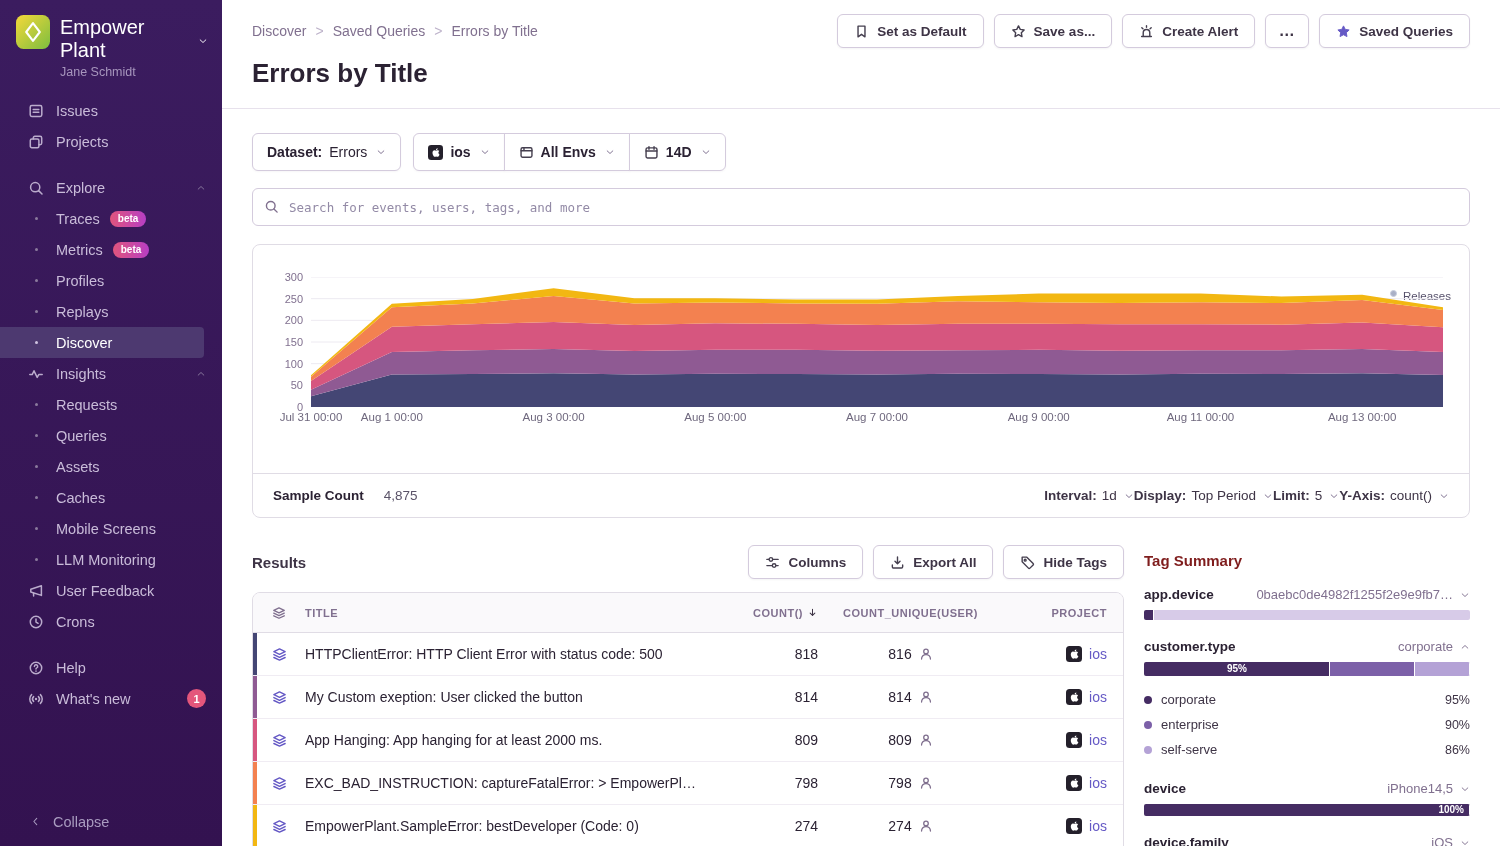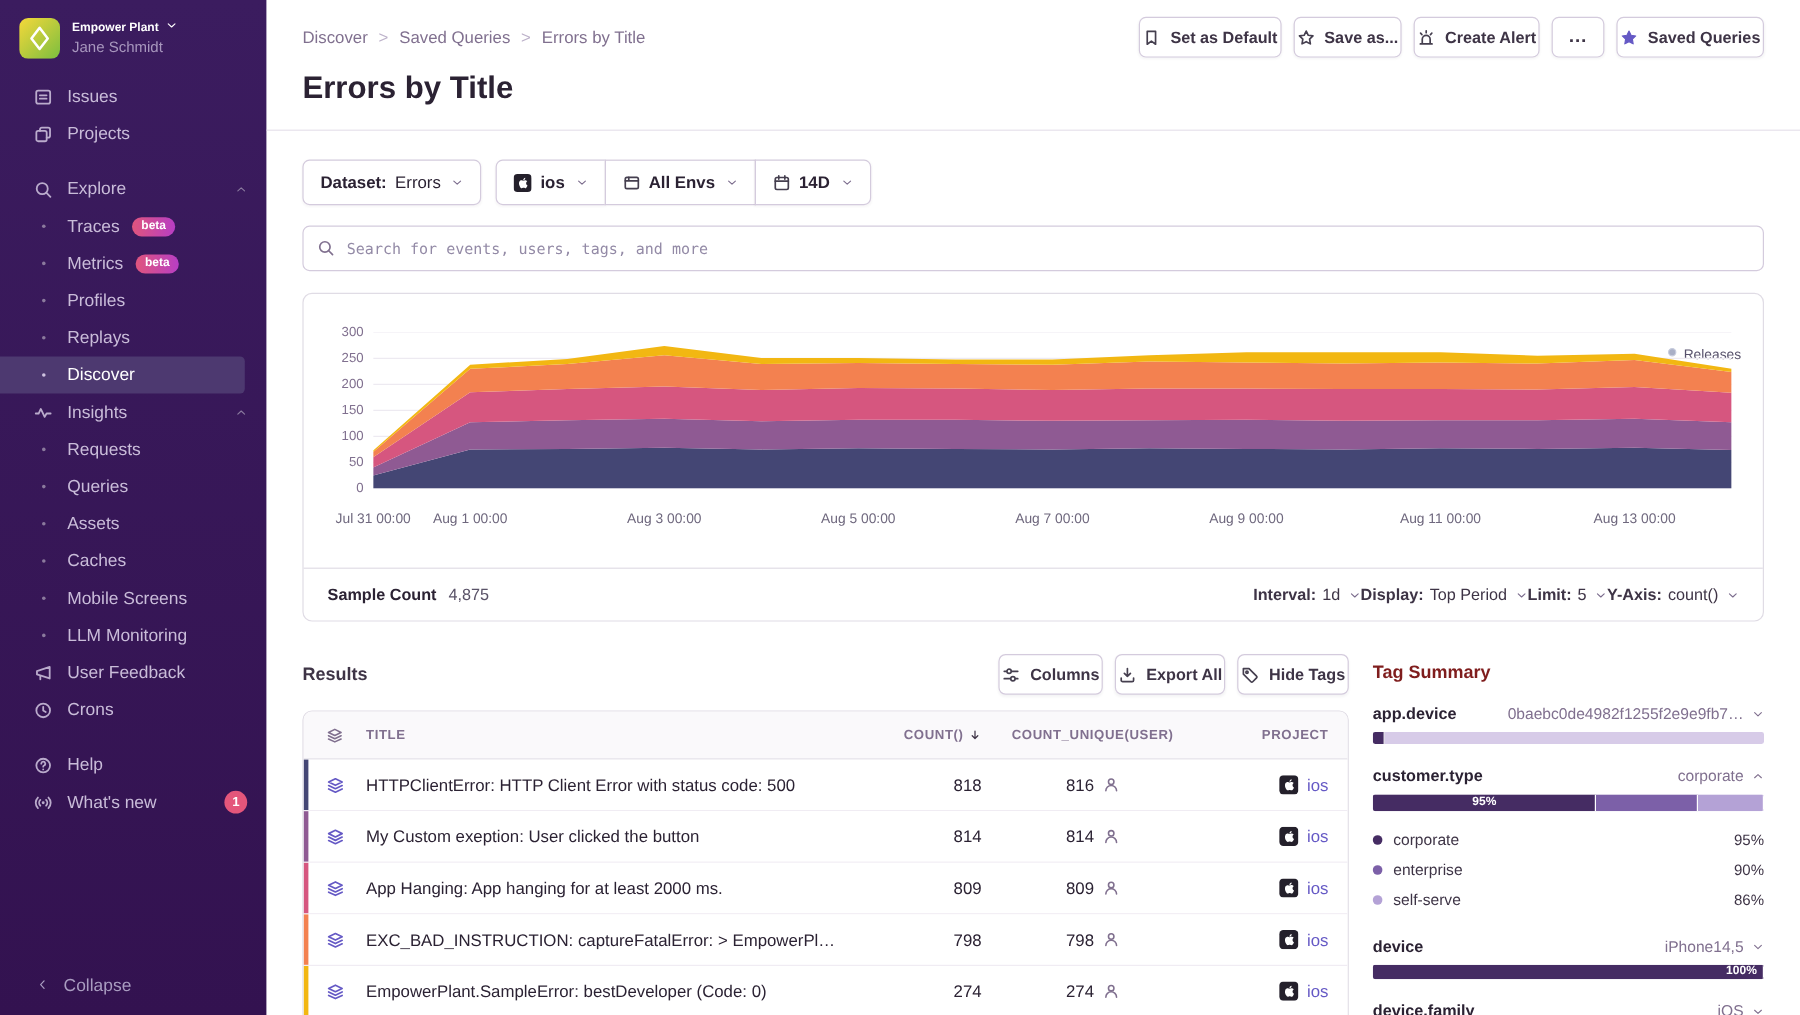--- a/index.html
+++ b/index.html
@@ -7,21 +7,21 @@
     font-family:"Liberation Sans",sans-serif;}
   button{font-family:inherit;background:none;border:none;cursor:pointer}
   .app{display:flex;width:1500px;height:846px}
 
   
   .sidebar{width:222px;flex-shrink:0;background:linear-gradient(180deg,#3b1c5f 0%,#331250 100%);
     color:#c9bcd9;display:flex;flex-direction:column;overflow:hidden}
   .sb-head{display:flex;align-items:flex-start;gap:10px;padding:15px 14px 12px 16px}
   .logo svg{width:34px;height:34px;display:block}
   .org-block{padding-top:1px}
-  .org-line{display:flex;align-items:flex-end;gap:6px;color:#fff;font-weight:700;font-size:10px}
+  .org-line{display:flex;align-items:center;gap:6px;color:#fff;font-weight:400;font-size:20px}
   .org-line .ic svg{width:10px;height:10px}
   .user-name{font-size:12.5px;color:#a796bd;margin-top:3px}
   .sb-nav{flex:1;padding-top:4px;overflow:hidden}
   .nav-item{display:flex;align-items:center;height:31px;padding:0 16px 0 28px;font-size:14.5px;
     color:#c9bcd9;cursor:pointer;position:relative}
   .nav-item.gap{margin-top:15px}
   .nav-item .nav-ic{margin-right:12px;display:flex;opacity:.9}
   .nav-item .nav-ic svg{width:16px;height:16px}
   .nav-item .bullet{width:16px;margin-right:12px;display:flex;justify-content:center}
   .nav-item .bullet::before{content:"";width:3px;height:3px;border-radius:50%;background:#8b7a9d}
@@ -38,21 +38,21 @@
     color:#a99cc0;font-size:14.5px;cursor:pointer}
   .collapse-row .ic svg{width:11px;height:11px}
 
   
   .main{flex:1;display:flex;flex-direction:column;overflow:hidden;min-width:0}
   .topbar{display:flex;align-items:center;justify-content:space-between;padding:14px 30px 0}
   .breadcrumb{font-size:14px;color:#80708f;display:flex;align-items:center}
   .bc-item{cursor:pointer}
   .bc-sep{margin:0 9px;color:#bdb2ca}
   .actions{display:flex;gap:10px}
-  .btn{display:inline-flex;align-items:center;gap:8px;height:34px;padding:0 2px;
+  .btn{display:inline-flex;align-items:center;gap:8px;height:34px;padding:0 16px;
     border:1px solid #d4cbdd;border-radius:6px;background:#fff;font-weight:700;font-size:13.5px;
     color:#3e3446;box-shadow:0 1px 2px rgba(43,34,51,.05)}
   .btn .ic{display:flex;color:#453f4f}
   .btn .ic svg{width:15px;height:15px}
   .btn .ic.purple{color:#6559c5}
   .btn.icon-btn{width:44px;justify-content:center;padding:0;font-size:16px;letter-spacing:1px}
   .page-title{font-size:26px;font-weight:700;color:#2b2233;padding:10px 30px 0}
   .divider{border-bottom:1px solid #e7e1ec;margin-top:19px}
   .content{flex:1;padding:24px 30px 0;overflow:hidden}
 
@@ -83,24 +83,24 @@
   .chart-panel{border:1px solid #e0dce5;border-radius:8px;margin-bottom:27px;background:#fff}
   .chart-area{position:relative;height:196px;padding-right:16px}
   .legend{position:absolute;top:13px;right:18px;display:flex;align-items:flex-start;gap:6px;
     font-size:11.5px;color:#57516b}
   .legend .dot{width:7px;height:7px;border-radius:50%;background:#a9afc6;border:1px solid #c7ccdd}
   .plot-wrap{position:relative;height:130px;margin:32px 10px 0 58px}
   .plot-wrap svg{position:absolute;inset:0;width:100%;height:100%;display:block}
   .ytick{position:absolute;left:-50px;width:42px;text-align:right;font-size:11px;color:#80708f;
     transform:translateY(-50%)}
   .xlabels{position:relative;height:26px;margin-left:58px;margin-right:10px}
-  .xtick{position:absolute;top:20px;transform:translateX(-50%);font-size:11.5px;color:#6f687e;white-space:nowrap}
+  .xtick{position:absolute;top:4px;transform:translateX(-50%);font-size:11.5px;color:#6f687e;white-space:nowrap}
   .chart-footer{display:flex;align-items:center;justify-content:space-between;border-top:1px solid #e0dce5;
     padding:14px 20px;font-size:13.5px}
-  .cf-left{display:flex;align-items:flex-start;gap:10px}
+  .cf-left{display:flex;align-items:flex-start;gap:20px}
   .cf-label{font-weight:700;color:#2b2233}
   .cf-value{color:#5a5368}
   .cf-right{display:flex;}
   .cf-ctl{display:flex;align-items:center;gap:5px;color:#3e3446;cursor:pointer}
   .cf-ctl .lbl{font-weight:700}
   .cf-ctl .chev{color:#7b6c8d;display:flex;margin-left:2px}
 
   
   .results-region{display:flex;gap:20px;align-items:flex-start}
   .results-main{flex:1;min-width:0}

